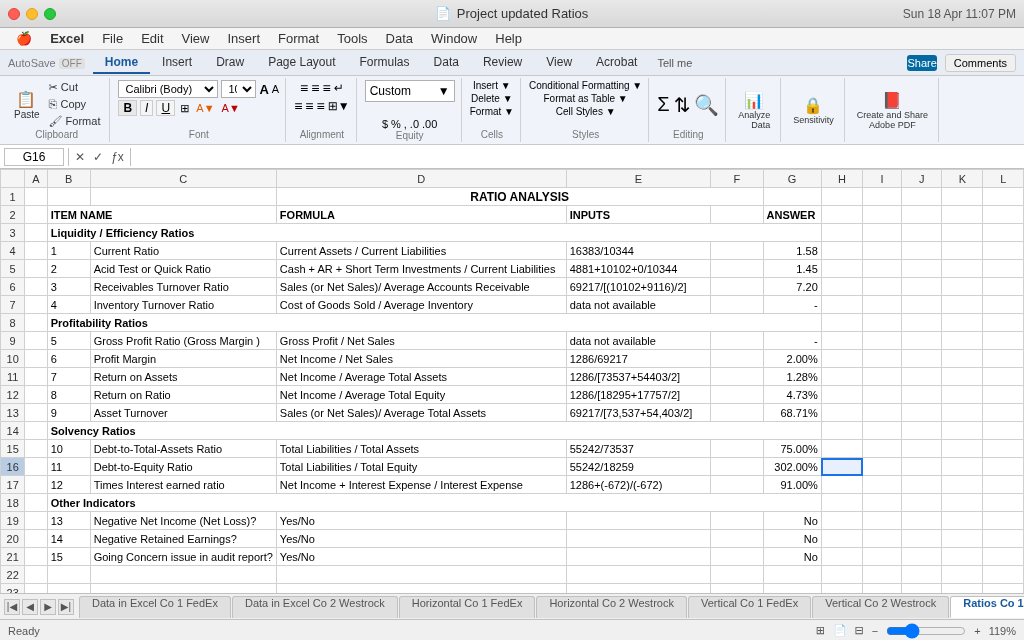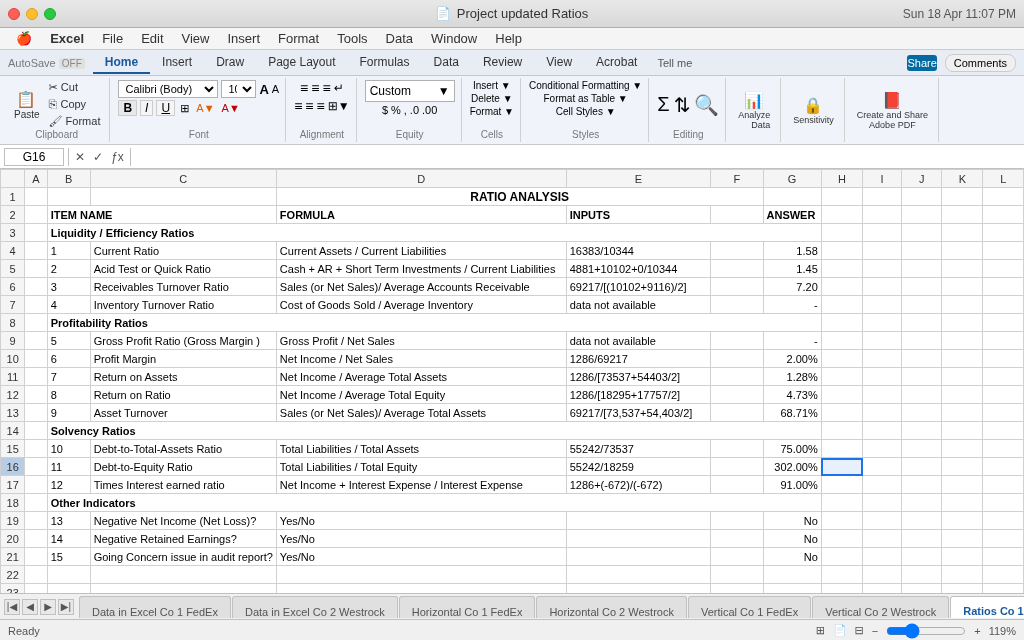--- a/index.html
+++ b/index.html
@@ -255,21 +255,21 @@
       cursor: pointer;
       font-size: 10px;
       color: #555;
       border: 1px solid #c0c0c0;
       background: #e8e8e8;
     }
     .sheet-tab {
       height: 22px;
       padding: 0 12px;
       display: flex;
-      align-items: flex-end;
+      align-items: flex-start;
       font-size: 11px;
       cursor: pointer;
       border: 1px solid #c0c0c0;
       border-bottom: none;
       background: #e0e0e0;
       color: #555;
       border-radius: 3px 3px 0 0;
       white-space: nowrap;
     }
     .sheet-tab.active {
@@ -352,21 +352,21 @@
     <span class="ribbon-tab">Draw</span>
     <span class="ribbon-tab">Page Layout</span>
     <span class="ribbon-tab">Formulas</span>
     <span class="ribbon-tab">Data</span>
     <span class="ribbon-tab">Review</span>
     <span class="ribbon-tab">View</span>
     <span class="ribbon-tab">Acrobat</span>
     <span style="margin-left:8px;font-size:11px;color:#555;">Tell me</span>
     <span style="margin-left:auto;display:flex;gap:8px;align-items:center;">
       <button style="font-size:11px;padding:2px 0;background:#0369a1;color:white;border:none;border-radius:3px;cursor:pointer;">Share</button>
-      <button style="font-size:11px;padding:2px 8px;background:#f0f0f0;border:1px solid #ccc;border-radius:8px;cursor:pointer;">Comments</button>
+      <button style="font-size:11px;padding:2px 8px;background:#f0f0f0;border:1px solid #ccc;border-radius:3px;cursor:pointer;">Comments</button>
     </span>
   </div>
   <div class="ribbon-content">
 
     <div class="ribbon-group">
       <div class="ribbon-group-content">
         <div class="ribbon-btn">
           <span style="font-size:16px;">📋</span>
           <span>Paste</span>
         </div>
@@ -415,21 +415,21 @@
           <span style="cursor:pointer;font-size:14px;">≡</span>
           <span style="cursor:pointer;font-size:14px;">≡</span>
           <span style="cursor:pointer;font-size:14px;">≡</span>
           <span style="cursor:pointer;font-size:12px;">⊞▼</span>
         </div>
       </div>
       <span class="ribbon-group-label">Alignment</span>
     </div>
 
     <div class="ribbon-group">
-      <div class="ribbon-group-content" style="flex-direction:column;gap:2px;">
+      <div class="ribbon-group-content" style="flex-direction:column;gap:16px;">
         <div class="format-dropdown">
           <span>Custom</span>
           <span style="margin-left:auto;">▼</span>
         </div>
         <div class="font-row">
           <span style="font-size:11px;cursor:pointer;">$</span>
           <span style="font-size:11px;cursor:pointer;">%</span>
           <span style="font-size:11px;cursor:pointer;">,</span>
           <span style="font-size:11px;cursor:pointer;">.0</span>
           <span style="font-size:11px;cursor:pointer;">.00</span>

